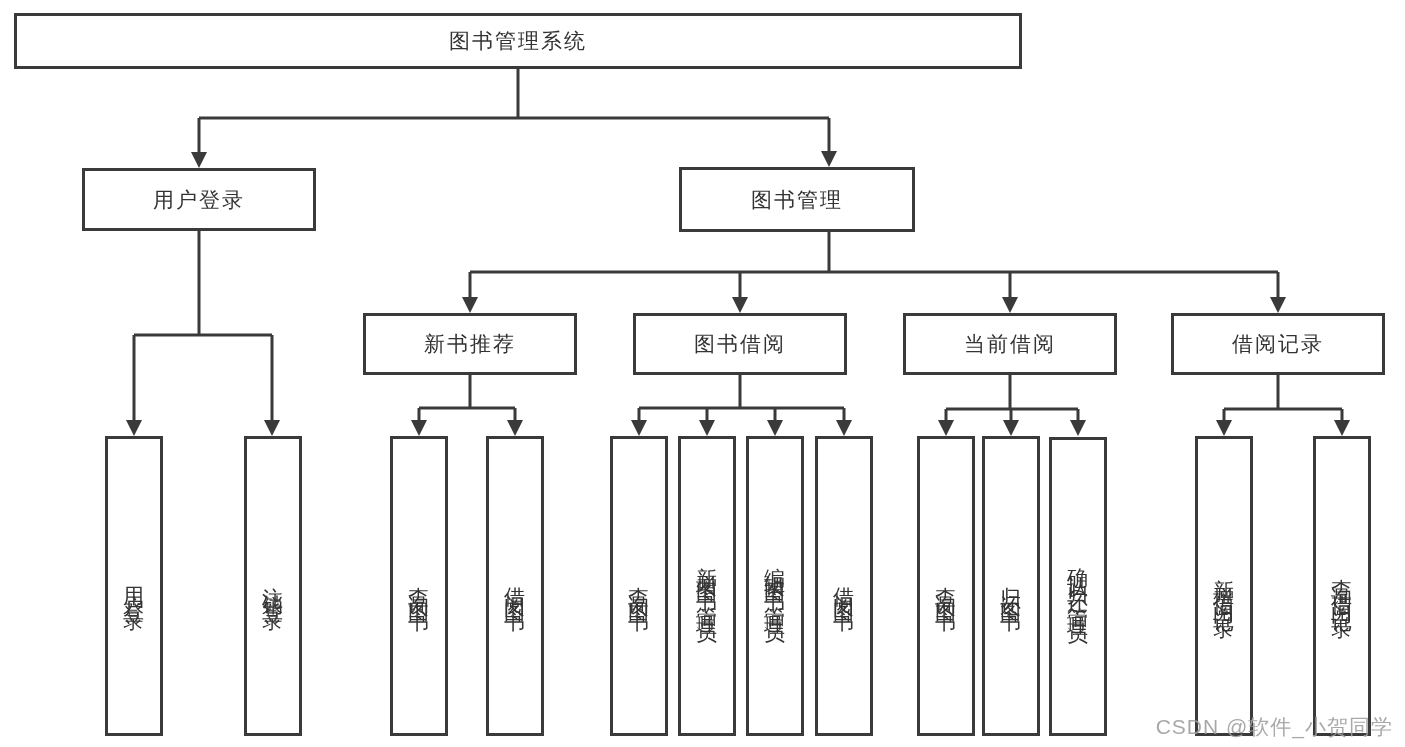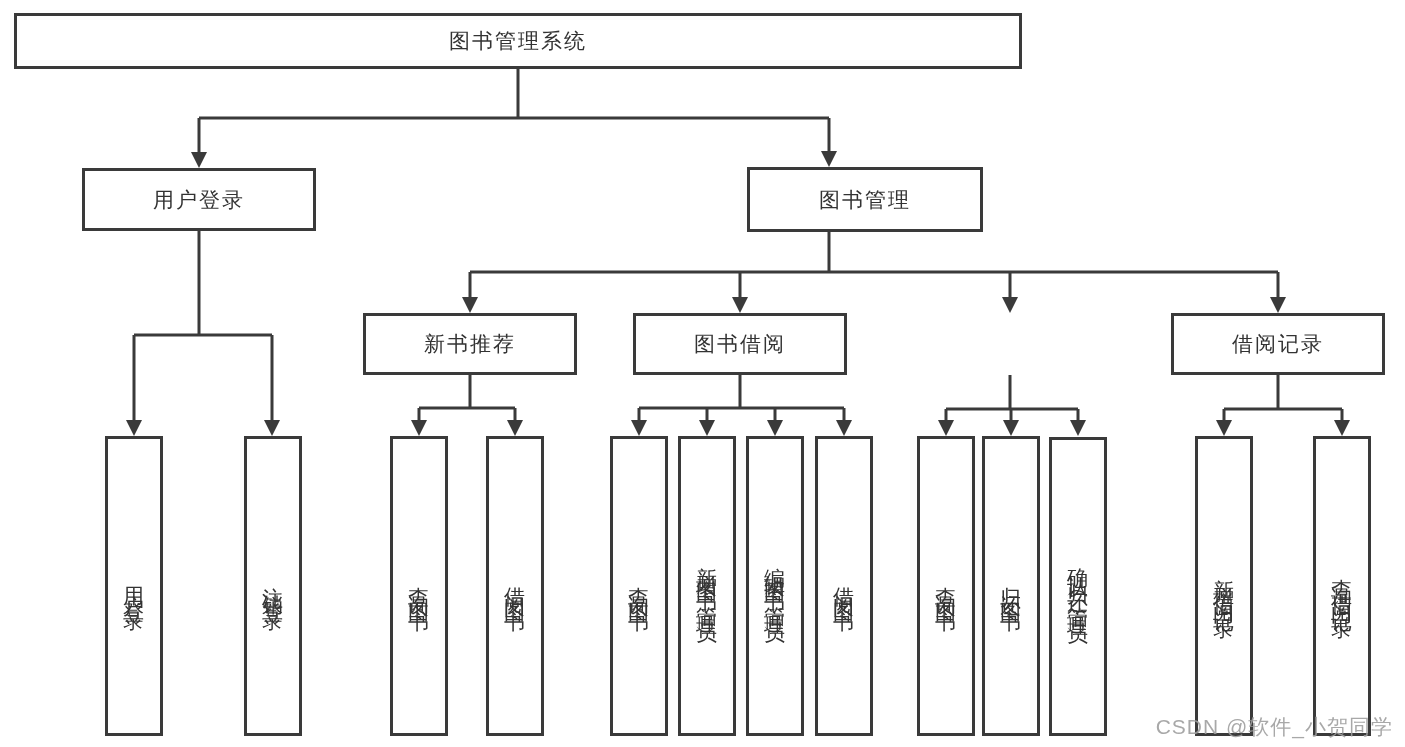--- a/index.html
+++ b/index.html
@@ -77,24 +77,25 @@
       <polygon points="1011,436 1003,420 1019,420"></polygon>
       <polygon points="1078,436 1070,420 1086,420"></polygon>
       <polygon points="1224,436 1216,420 1232,420"></polygon>
       <polygon points="1342,436 1334,420 1350,420"></polygon>
     </g>
   </svg>
 
   <div class="node" style="left:14px;top:13px;width:1008px;height:56px">图书管理系统</div>
 
   <div class="node" style="left:82px;top:168px;width:234px;height:63px">用户登录</div>
-  <div class="node" style="left:747px;top:167px;width:236px;height:65px">图书管理</div>
+  <div class="node" style="left:679px;top:167px;width:236px;height:65px">图书管理</div>
 
   <div class="node" style="left:633px;top:313px;width:214px;height:62px">图书借阅</div>
   <div class="node" style="left:363px;top:313px;width:214px;height:62px">新书推荐</div>
+  <div class="node" style="left:903px;top:313px;width:214px;height:62px">当前借阅</div>
   <div class="node" style="left:1171px;top:313px;width:214px;height:62px">借阅记录</div>
 
   <div class="node v" style="left:105px;top:436px;width:58px;height:300px">用户登录</div>
   <div class="node v" style="left:244px;top:436px;width:58px;height:300px">注销登录</div>
 
   <div class="node v" style="left:390px;top:436px;width:58px;height:300px">查询图书</div>
   <div class="node v" style="left:486px;top:436px;width:58px;height:300px">借阅图书</div>
 
   <div class="node v" style="left:610px;top:436px;width:58px;height:300px">查询图书</div>
   <div class="node v" style="left:678px;top:436px;width:58px;height:300px">新增图书（管理员）</div>

